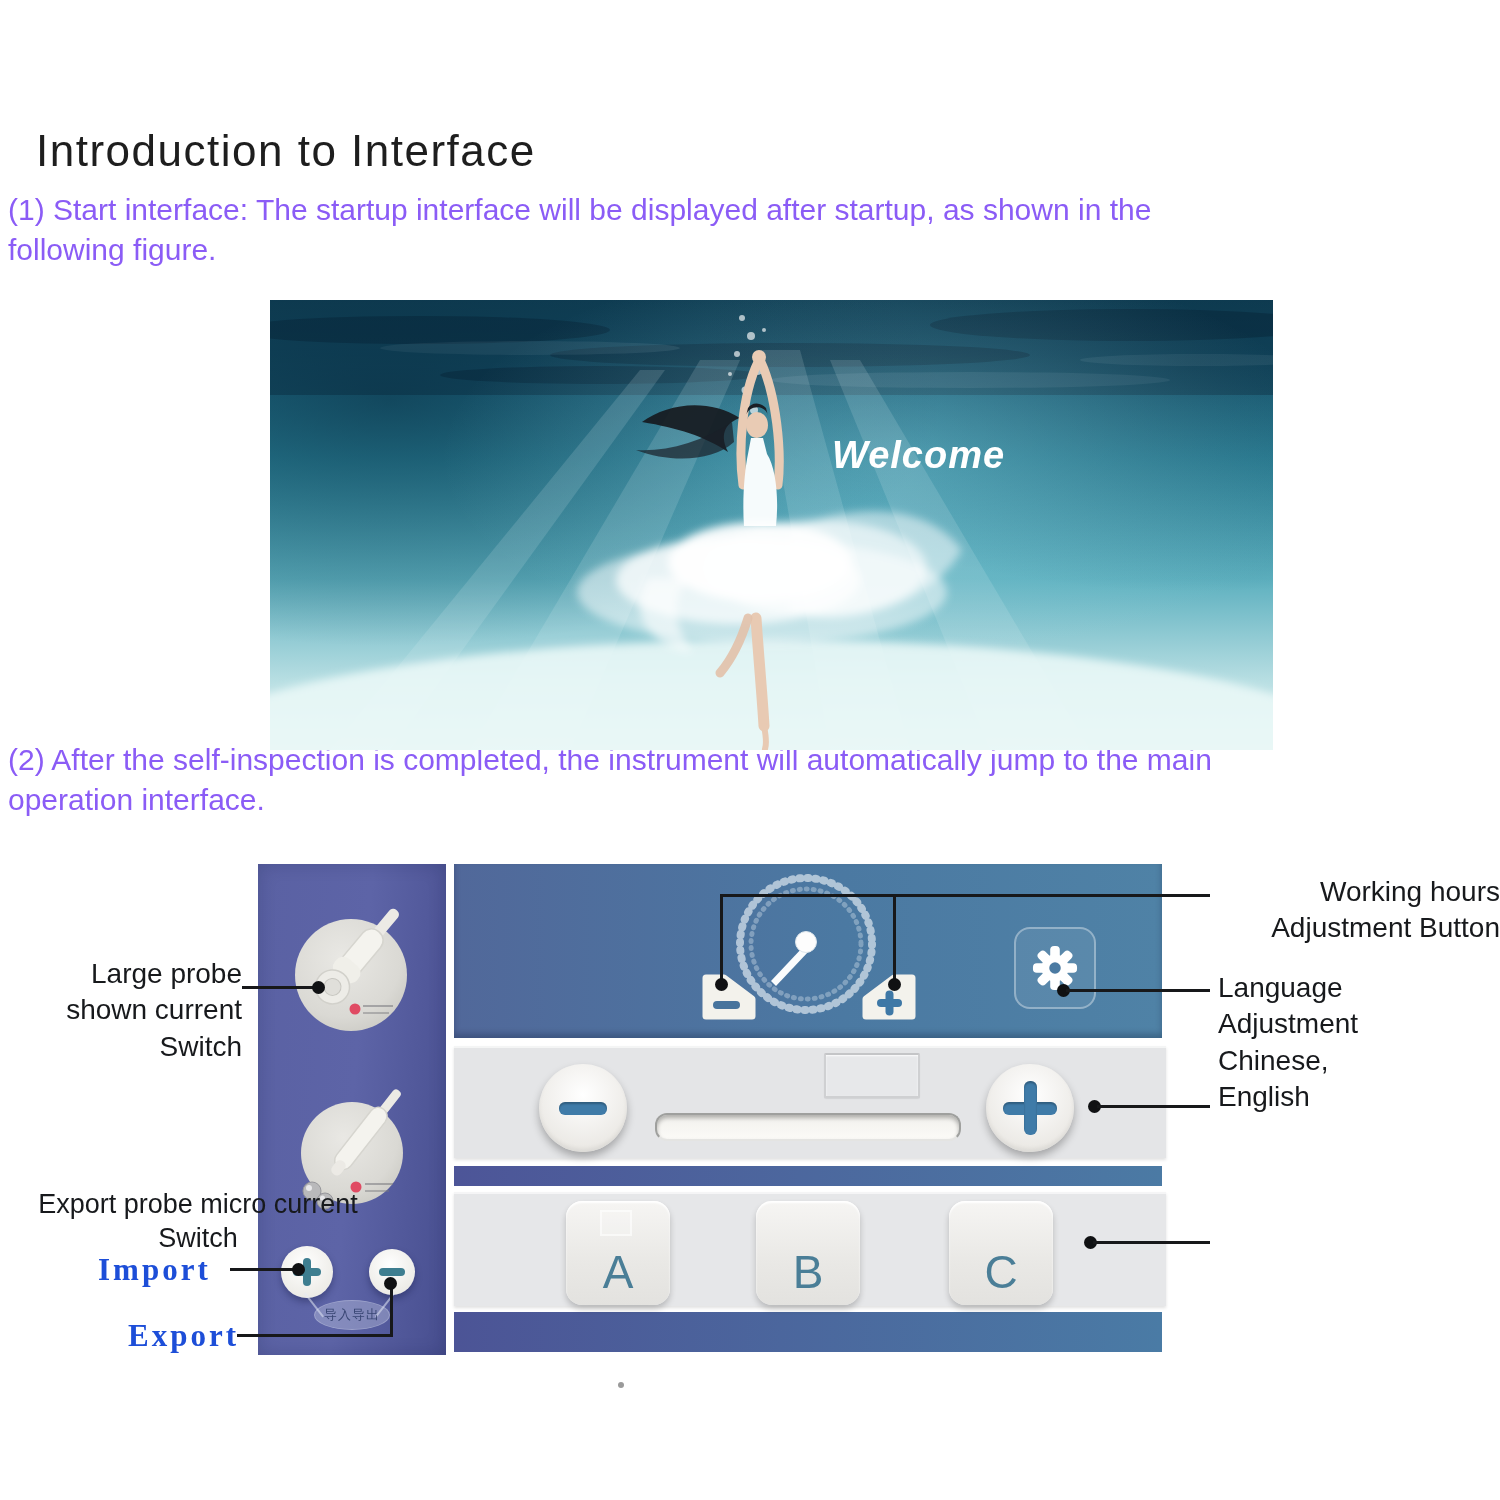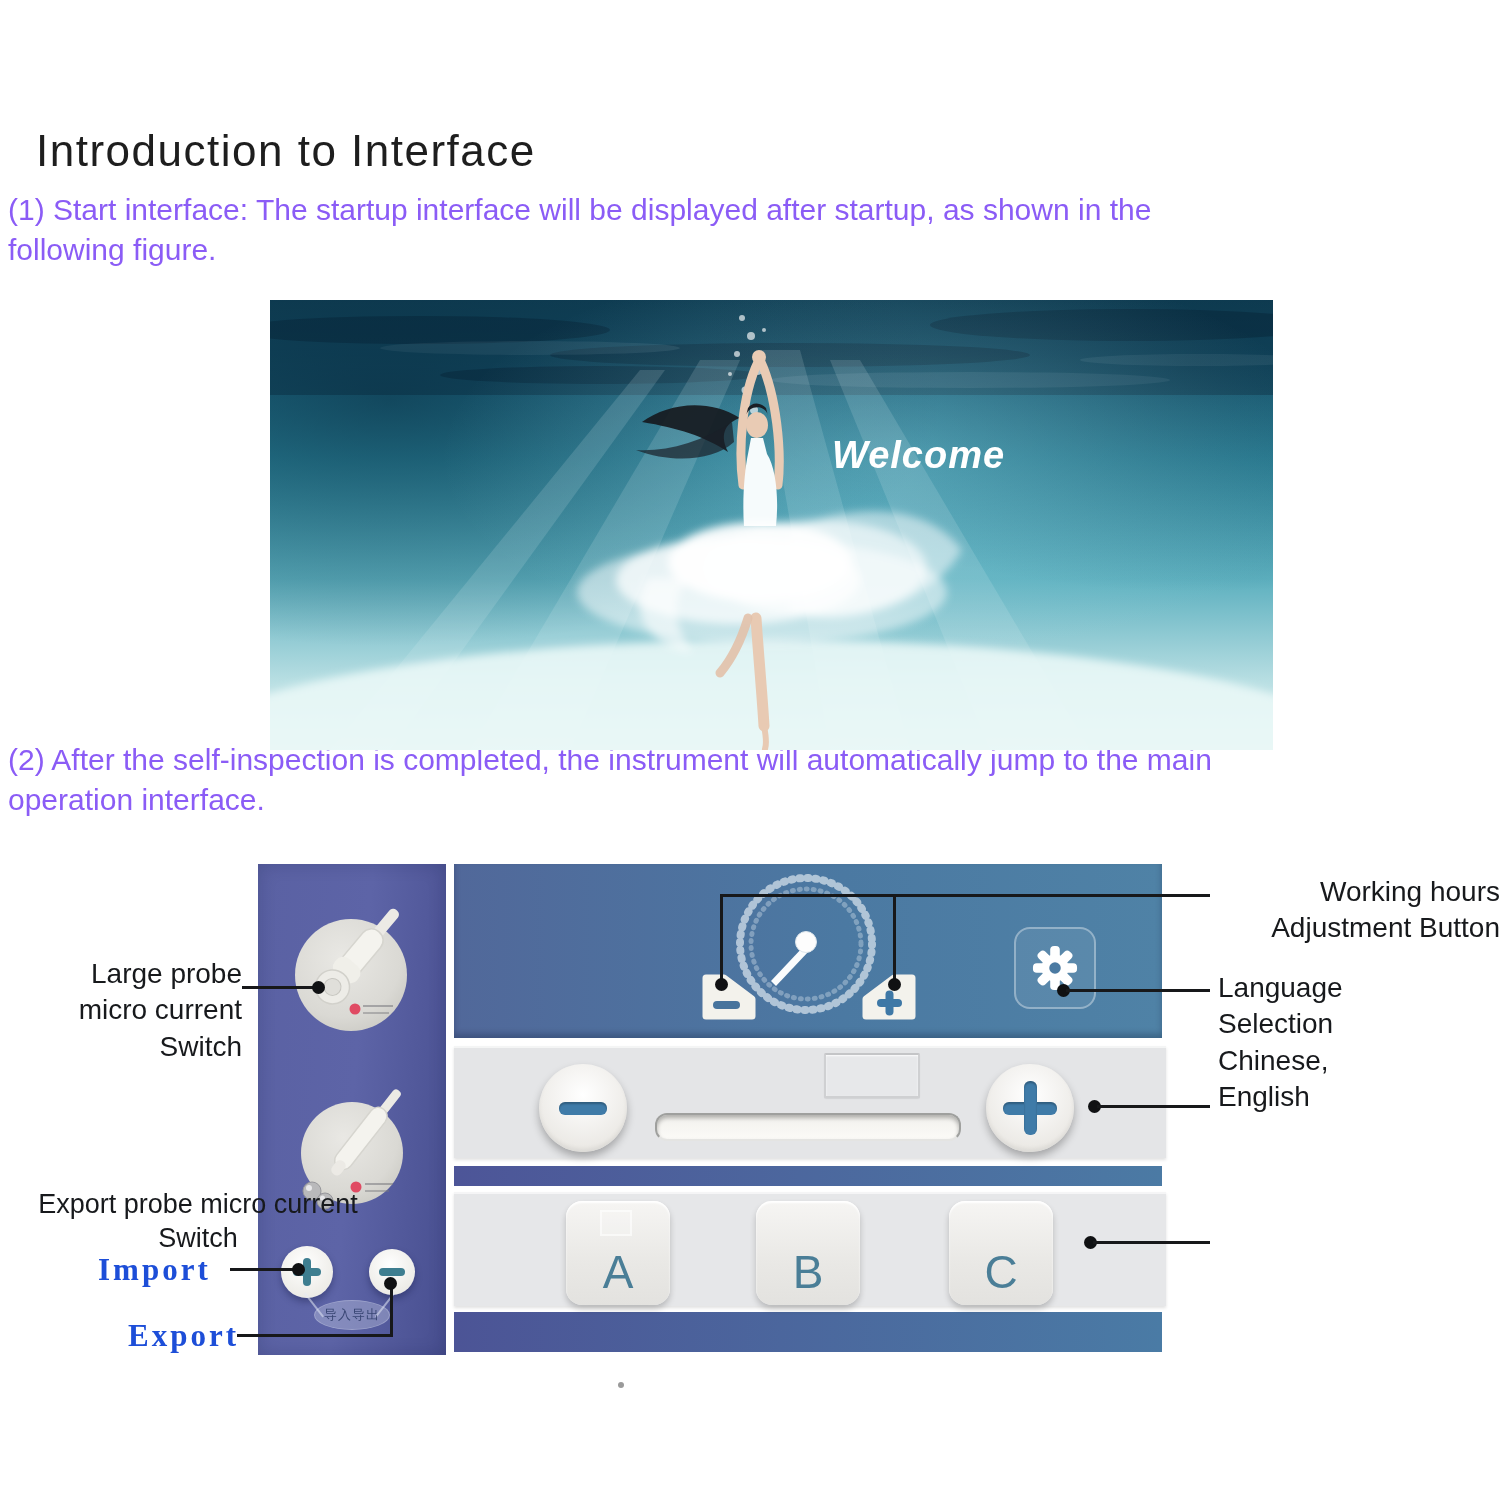--- a/index.html
+++ b/index.html
@@ -310,25 +310,25 @@
   <div class="abs cl h" style="left:230px;top:1268px;width:68px"></div>
   <div class="abs cd" style="left:292px;top:1263px"></div>
 
   <div class="abs cl h" style="left:237px;top:1334px;width:156px"></div>
   <div class="abs cl v" style="left:390px;top:1286px;height:51px"></div>
   <div class="abs cd" style="left:384px;top:1277px"></div>
 
   <div class="abs lbl" id="lbl-working-hours">Working hours
 Adjustment Button</div>
   <div class="abs lbl" id="lbl-language">Language
-Selection
+Adjustment
 Chinese,
 English</div>
   <div class="abs lbl" id="lbl-large-probe">Large probe
-micro current
+shown current
 Switch</div>
   <div class="abs lbl" id="lbl-small-probe">Export probe micro current
 Switch</div>
   <div class="abs serif-lbl" id="lbl-import">Import</div>
   <div class="abs serif-lbl" id="lbl-export">Export</div>
 
   <div class="abs" id="speck"></div>
 </div>
 
 </body></html>

